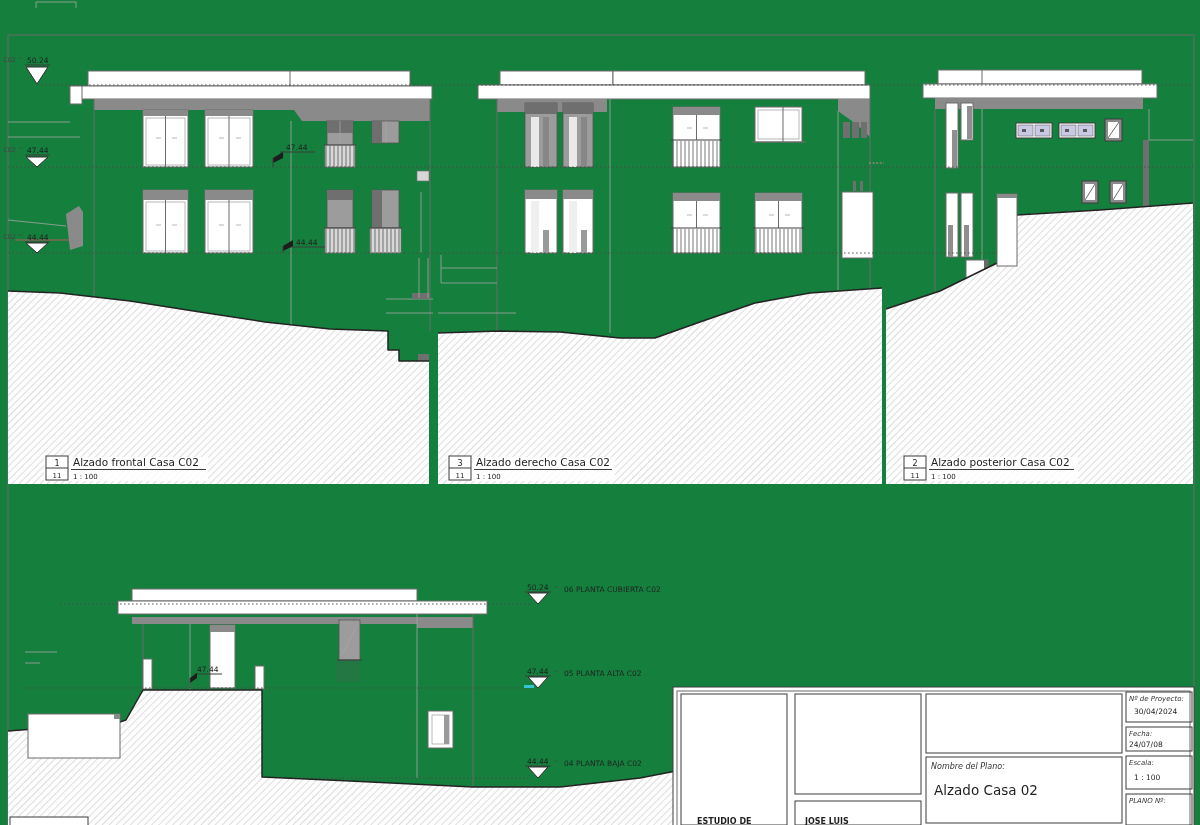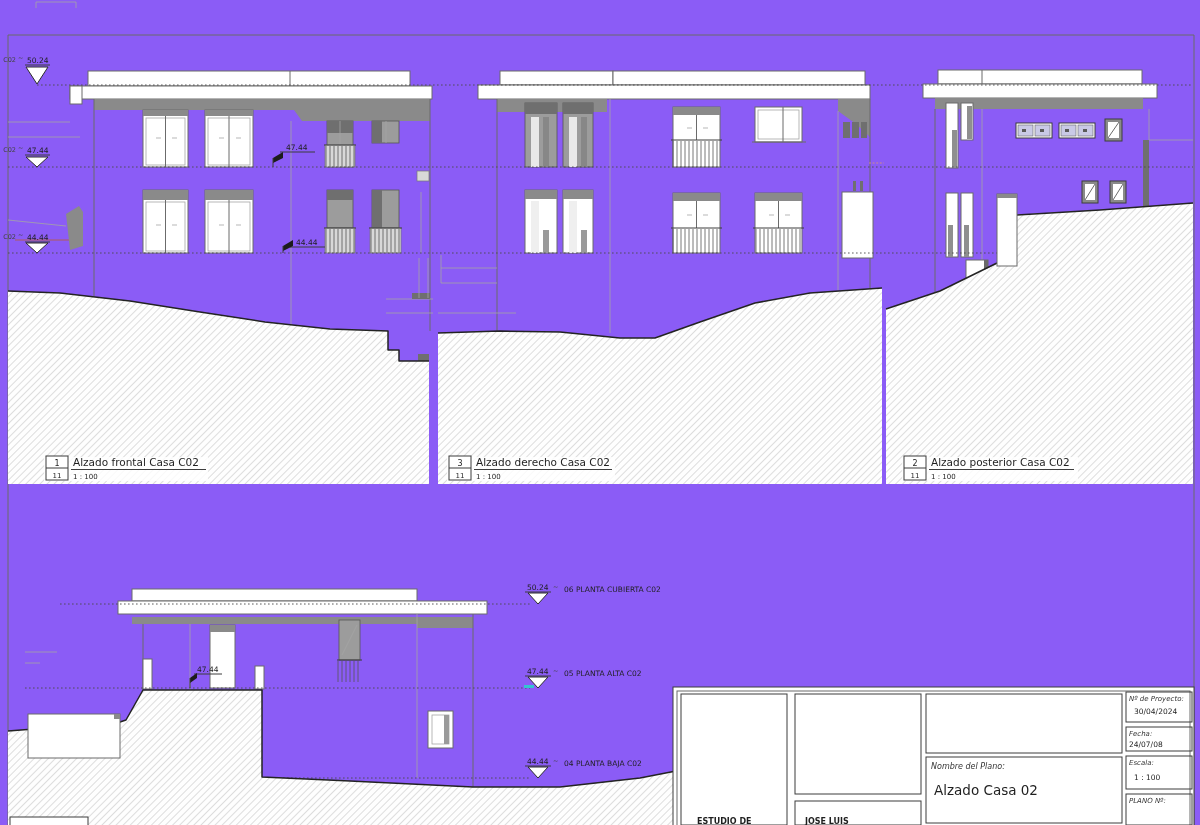--- a/index.html
+++ b/index.html
@@ -1,16 +1,16 @@
 <!DOCTYPE html>
 <html><head>
 <meta charset="utf-8">
 <style>
   html,body { margin:0; padding:0; background:#ffffff; }
-  .sheet { position:relative; width:1200px; height:825px; overflow:hidden; background:#8b5cf6;
+  .sheet { position:relative; width:1200px; height:825px; overflow:hidden; background:#15803d;
            font-family:"DejaVu Sans", sans-serif; }
   svg { display:block; }
 
   
   .s1  { stroke:#6b6b6b; stroke-width:1; fill:none; }
   .s2  { stroke:#3d3d3d; stroke-width:1; fill:none; }
   .sl  { stroke:#a5a5a5; stroke-width:0.8; fill:none; }
   .wf  { fill:#ffffff; stroke:#6b6b6b; stroke-width:1; }
   .wf2 { fill:#ffffff; stroke:#3d3d3d; stroke-width:1; }
   .df  { fill:#8a8a8a; stroke:none; }

